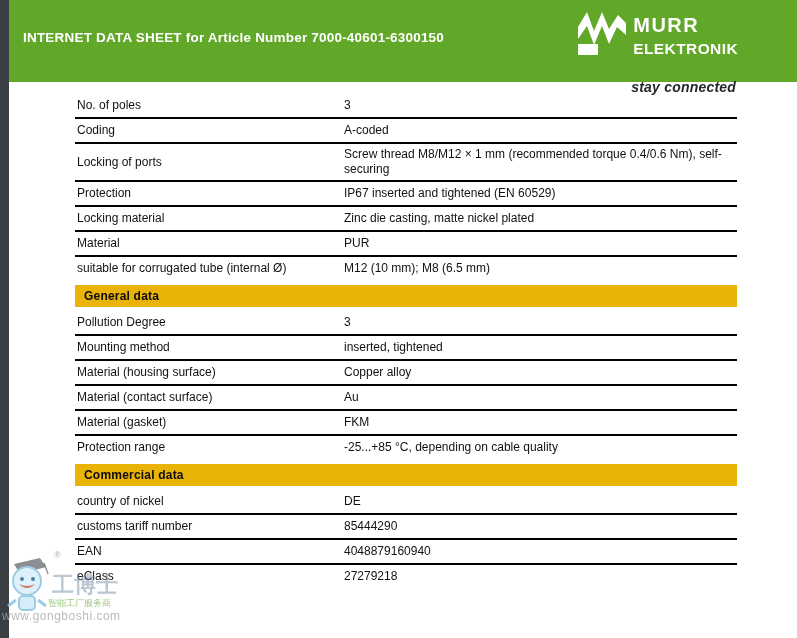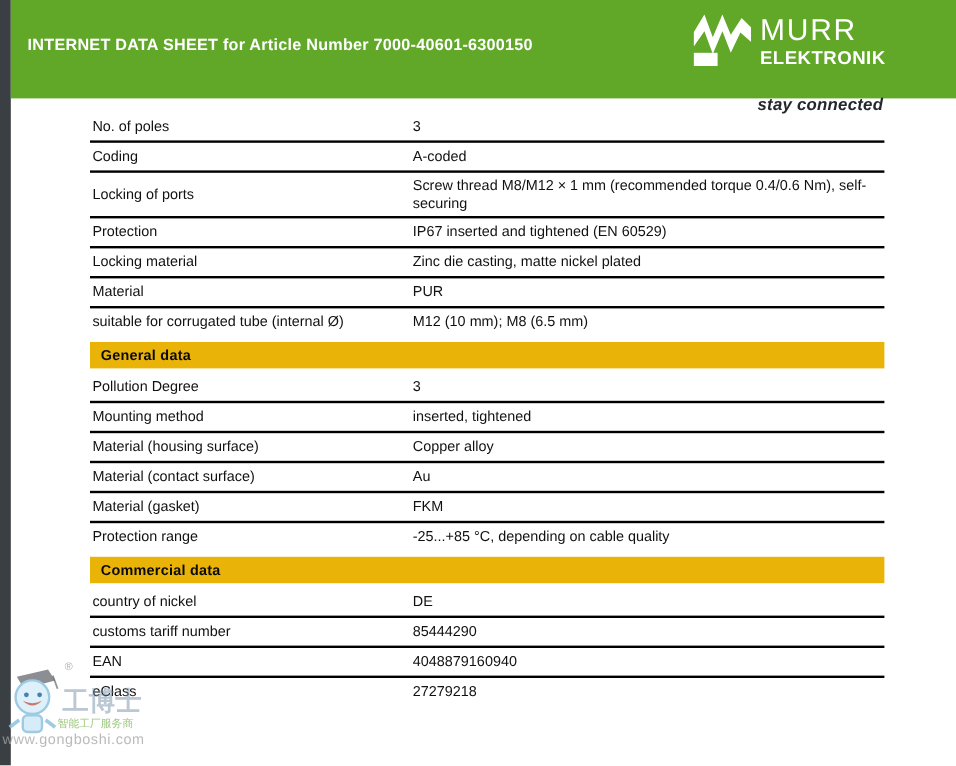--- a/index.html
+++ b/index.html
@@ -10,21 +10,21 @@
   }
   .side-strip{position:absolute;left:0;top:0;width:9px;height:638px;background:#3a3f43;}
   .header{position:absolute;left:9px;top:0;width:788px;height:82px;background:#61a728;}
   .header-title{
     position:absolute;left:14px;top:0;height:74px;display:flex;align-items:center;
     color:#ffffff;font-weight:bold;font-size:13.5px;letter-spacing:0.2px;white-space:nowrap;
   }
   .logo{position:absolute;top:10px;right:59px;display:flex;gap:7px;align-items:flex-start;}
   .logo-icon svg{display:block;}
   .logo-text{color:#ffffff;display:flex;flex-direction:column;}
-  .logo-murr{font-size:25px;font-weight:normal;letter-spacing:1.5px;line-height:30px;}
+  .logo-murr{font-size:20px;font-weight:bold;letter-spacing:1.5px;line-height:30px;}
   .logo-elektronik{font-size:15.5px;font-weight:bold;letter-spacing:0.4px;line-height:17px;}
   .tagline{
     position:absolute;top:79px;right:61px;
     font-style:italic;font-weight:bold;font-size:14px;color:#23282c;letter-spacing:0.2px;
   }
   .sheet{position:absolute;left:75px;top:94px;width:662px;}
   .row{display:flex;align-items:center;border-bottom:2px solid #000;min-height:21px;padding:1px 0;}
   .section > .row:last-child{border-bottom:none;}
   .row.tall{min-height:34px;}
   .cell{font-size:12px;color:#111;line-height:15px;}

